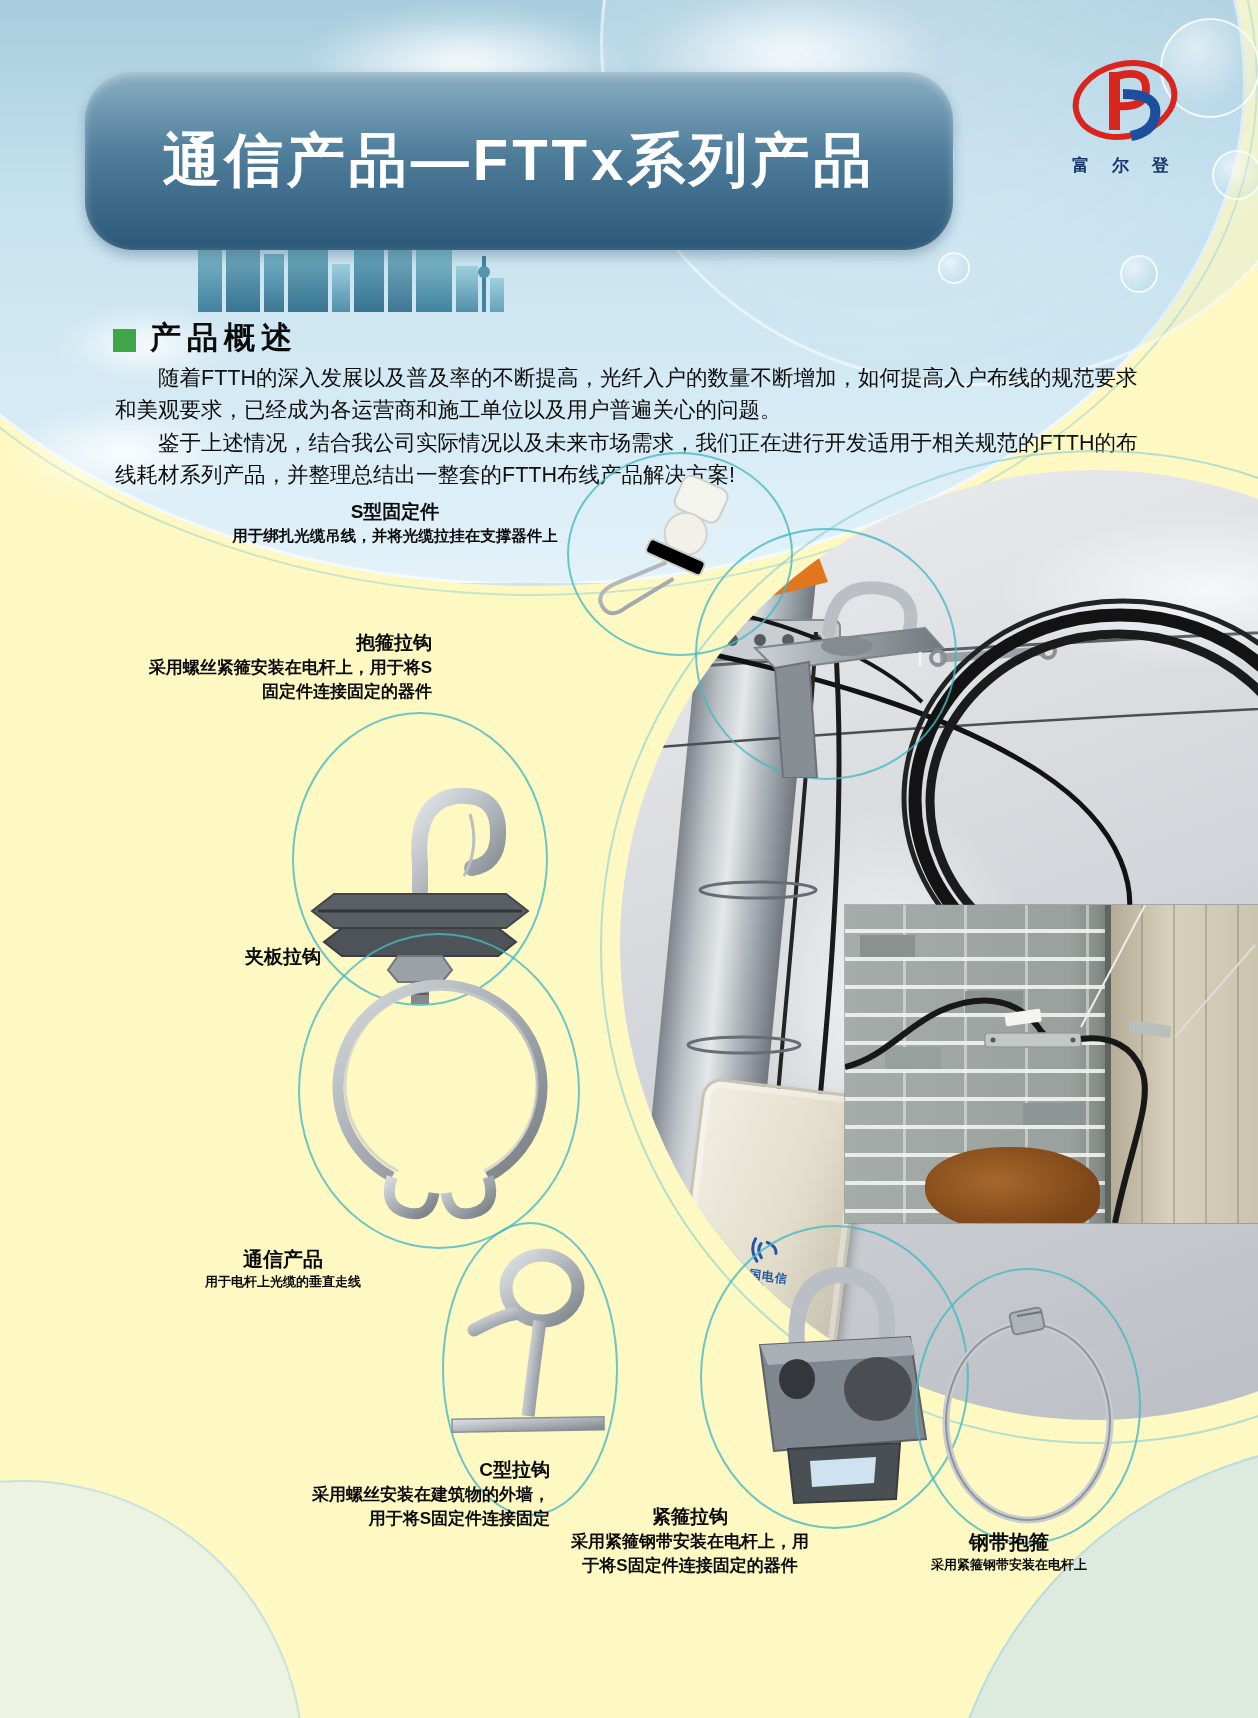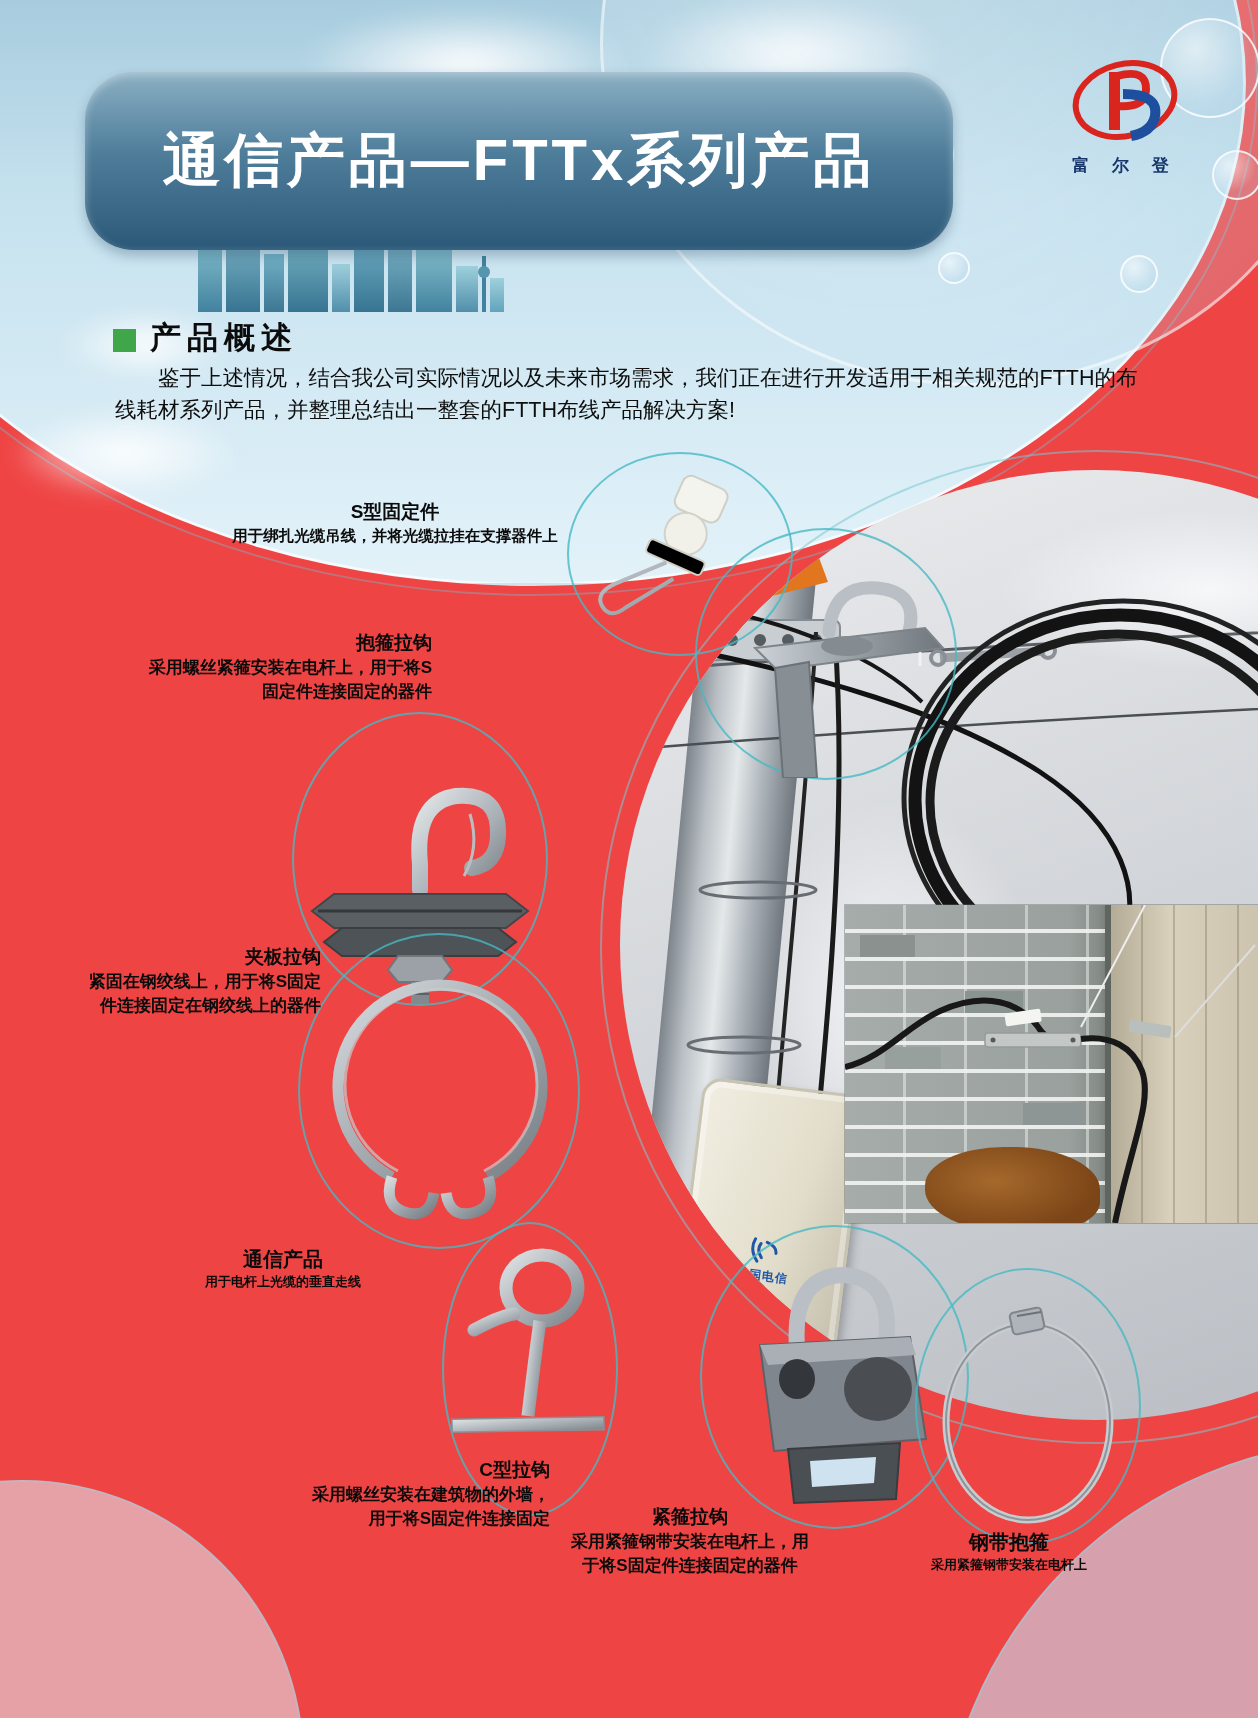--- a/index.html
+++ b/index.html
@@ -1,16 +1,16 @@
 <!DOCTYPE html>
 <html><head>
 <meta charset="utf-8">
 <style>
   html,body{margin:0;padding:0;background:#eef4f8;}
-  .page{position:relative;width:1258px;height:1718px;overflow:hidden;background:#ef4444;
+  .page{position:relative;width:1258px;height:1718px;overflow:hidden;background:#fef9c3;
         font-family:"Liberation Sans","DejaVu Sans",sans-serif;color:#101010;}
   .abs{position:absolute;}
 
   
   .sky-outline{left:-190px;top:-432px;width:1444px;height:1024px;border-radius:50%;
       border:2px solid rgba(110,195,210,.38);z-index:0;}
   .sky{left:-180px;top:-420px;width:1420px;height:1000px;border-radius:50%;
       background:linear-gradient(180deg,#7fafc6 0%,#9cc4d8 34%,#c6e2ef 62%,#e3f2f9 100%);
       border:3px solid rgba(255,255,255,.65);z-index:1;overflow:hidden;}
   .cloud{background:radial-gradient(closest-side,rgba(255,255,255,.95),rgba(255,255,255,0));
@@ -162,20 +162,21 @@
       <rect x="44" y="14" width="11" height="58" fill="#d9251d"></rect>
       <path d="M52 18 q30 -8 29 14 q-1 18 -28 16" fill="none" stroke="#d9251d" stroke-width="8"></path>
       <path d="M58 36 q36 0 32 22 q-3 16 -24 20" fill="none" stroke="#1d4f9e" stroke-width="10"></path>
     </svg>
     <div class="logo-text">富 尔 登</div>
   </div>
 
   <div class="abs sec-bullet"></div>
   <div class="abs sec-title">产品概述</div>
   <div class="abs overview">
+    <p>随着FTTH的深入发展以及普及率的不断提高，光纤入户的数量不断增加，如何提高入户布线的规范要求和美观要求，已经成为各运营商和施工单位以及用户普遍关心的问题。</p>
     <p>鉴于上述情况，结合我公司实际情况以及未来市场需求，我们正在进行开发适用于相关规范的FTTH的布线耗材系列产品，并整理总结出一整套的FTTH布线产品解决方案!</p>
   </div>
 
   <div class="abs photo-ring"></div>
   <div class="abs photo-teardrop">
     <div class="abs td-cloud" style="left:380px;top:40px;width:420px;height:160px;"></div>
     <div class="abs td-cloud" style="left:120px;top:330px;width:300px;height:420px;"></div>
     <div class="abs pole"></div>
     <svg class="abs" style="left:0;top:0;" width="950" height="950" viewBox="0 0 950 950">
       <polygon points="140,70 188,58 208,112 152,126" fill="#e2761e"></polygon>
@@ -347,21 +348,20 @@
   <div class="abs plabel pl1 t-right">
     <div class="pname">抱箍拉钩</div>
     <div class="pdesc">采用螺丝紧箍安装在电杆上，用于将S固定件连接固定的器件</div>
   </div>
   <div class="abs plabel pl0 t-center">
     <div class="pname">S型固定件</div>
     <div class="pdesc">用于绑扎光缆吊线，并将光缆拉挂在支撑器件上</div>
   </div>
   <div class="abs plabel pl2 t-right">
     <div class="pname">夹板拉钩</div>
-    <div class="pdesc">紧固在钢绞线上，用于将S固定件连接固定在钢绞线上的器件</div>
   </div>
   <div class="abs plabel pl3 t-center lg">
     <div class="pname">通信产品</div>
     <div class="pdesc">用于电杆上光缆的垂直走线</div>
   </div>
   <div class="abs plabel pl4 t-right">
     <div class="pname">C型拉钩</div>
     <div class="pdesc">采用螺丝安装在建筑物的外墙，用于将S固定件连接固定</div>
   </div>
   <div class="abs plabel pl5 t-center">

